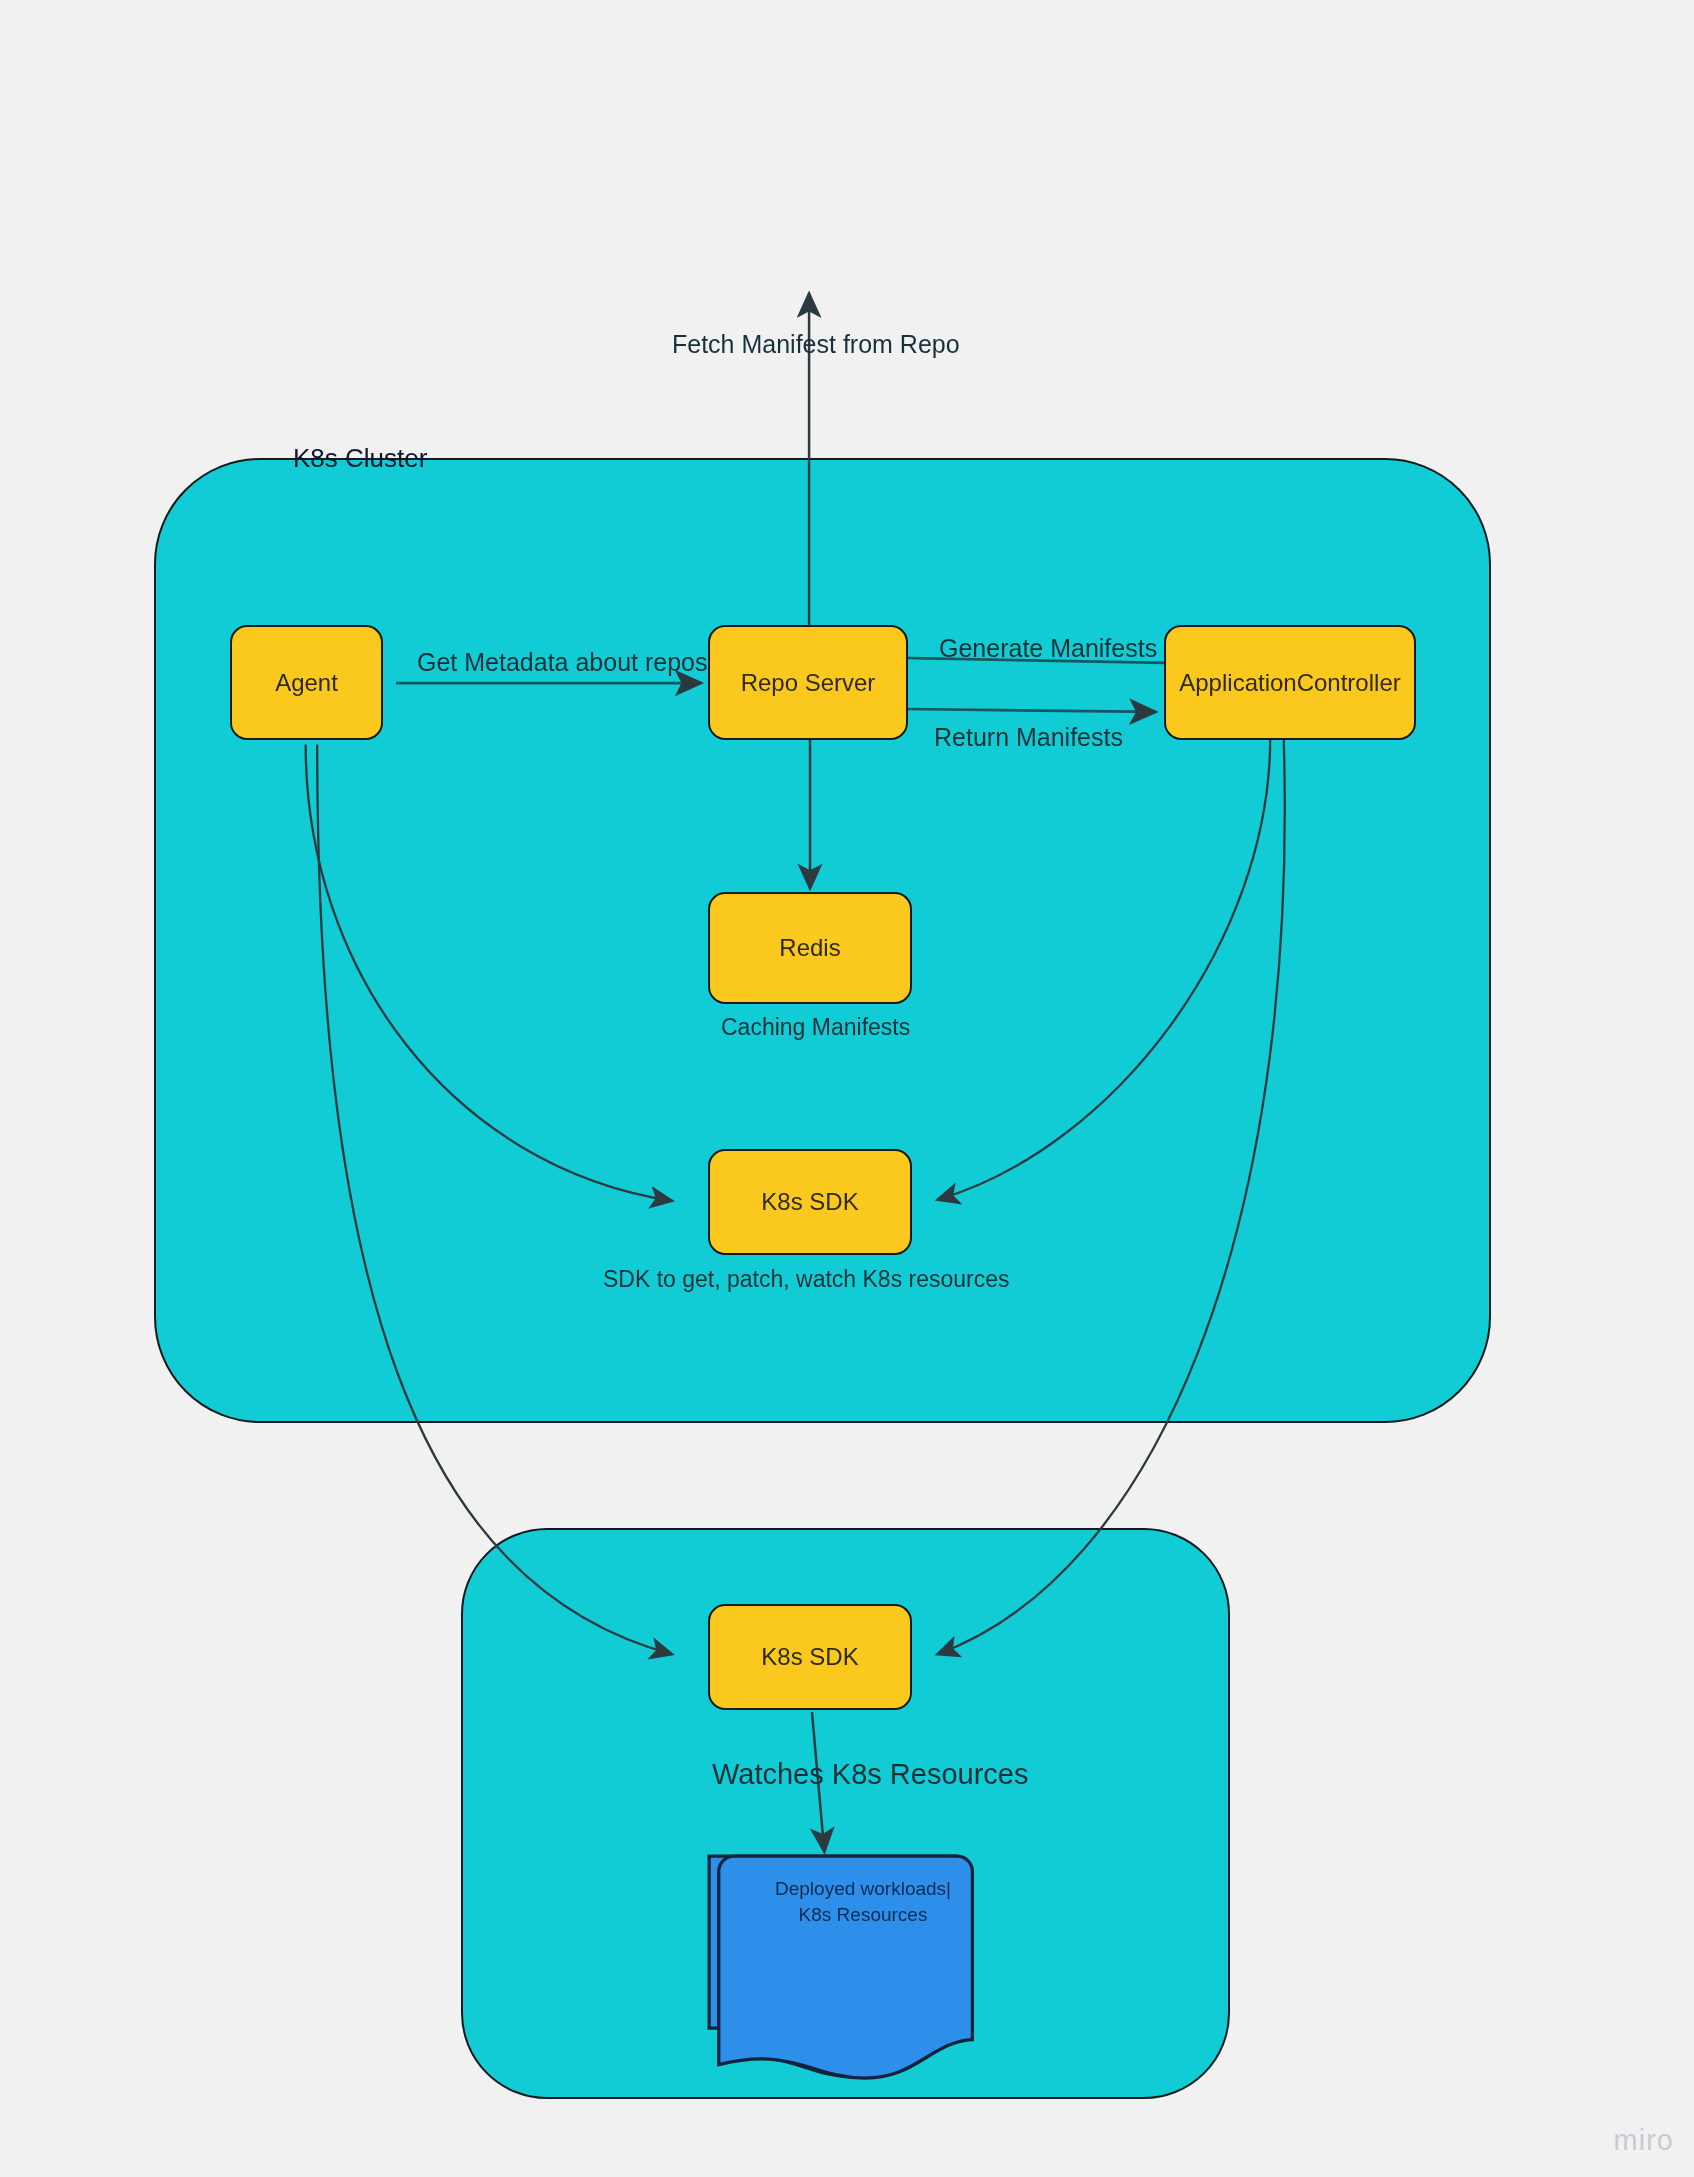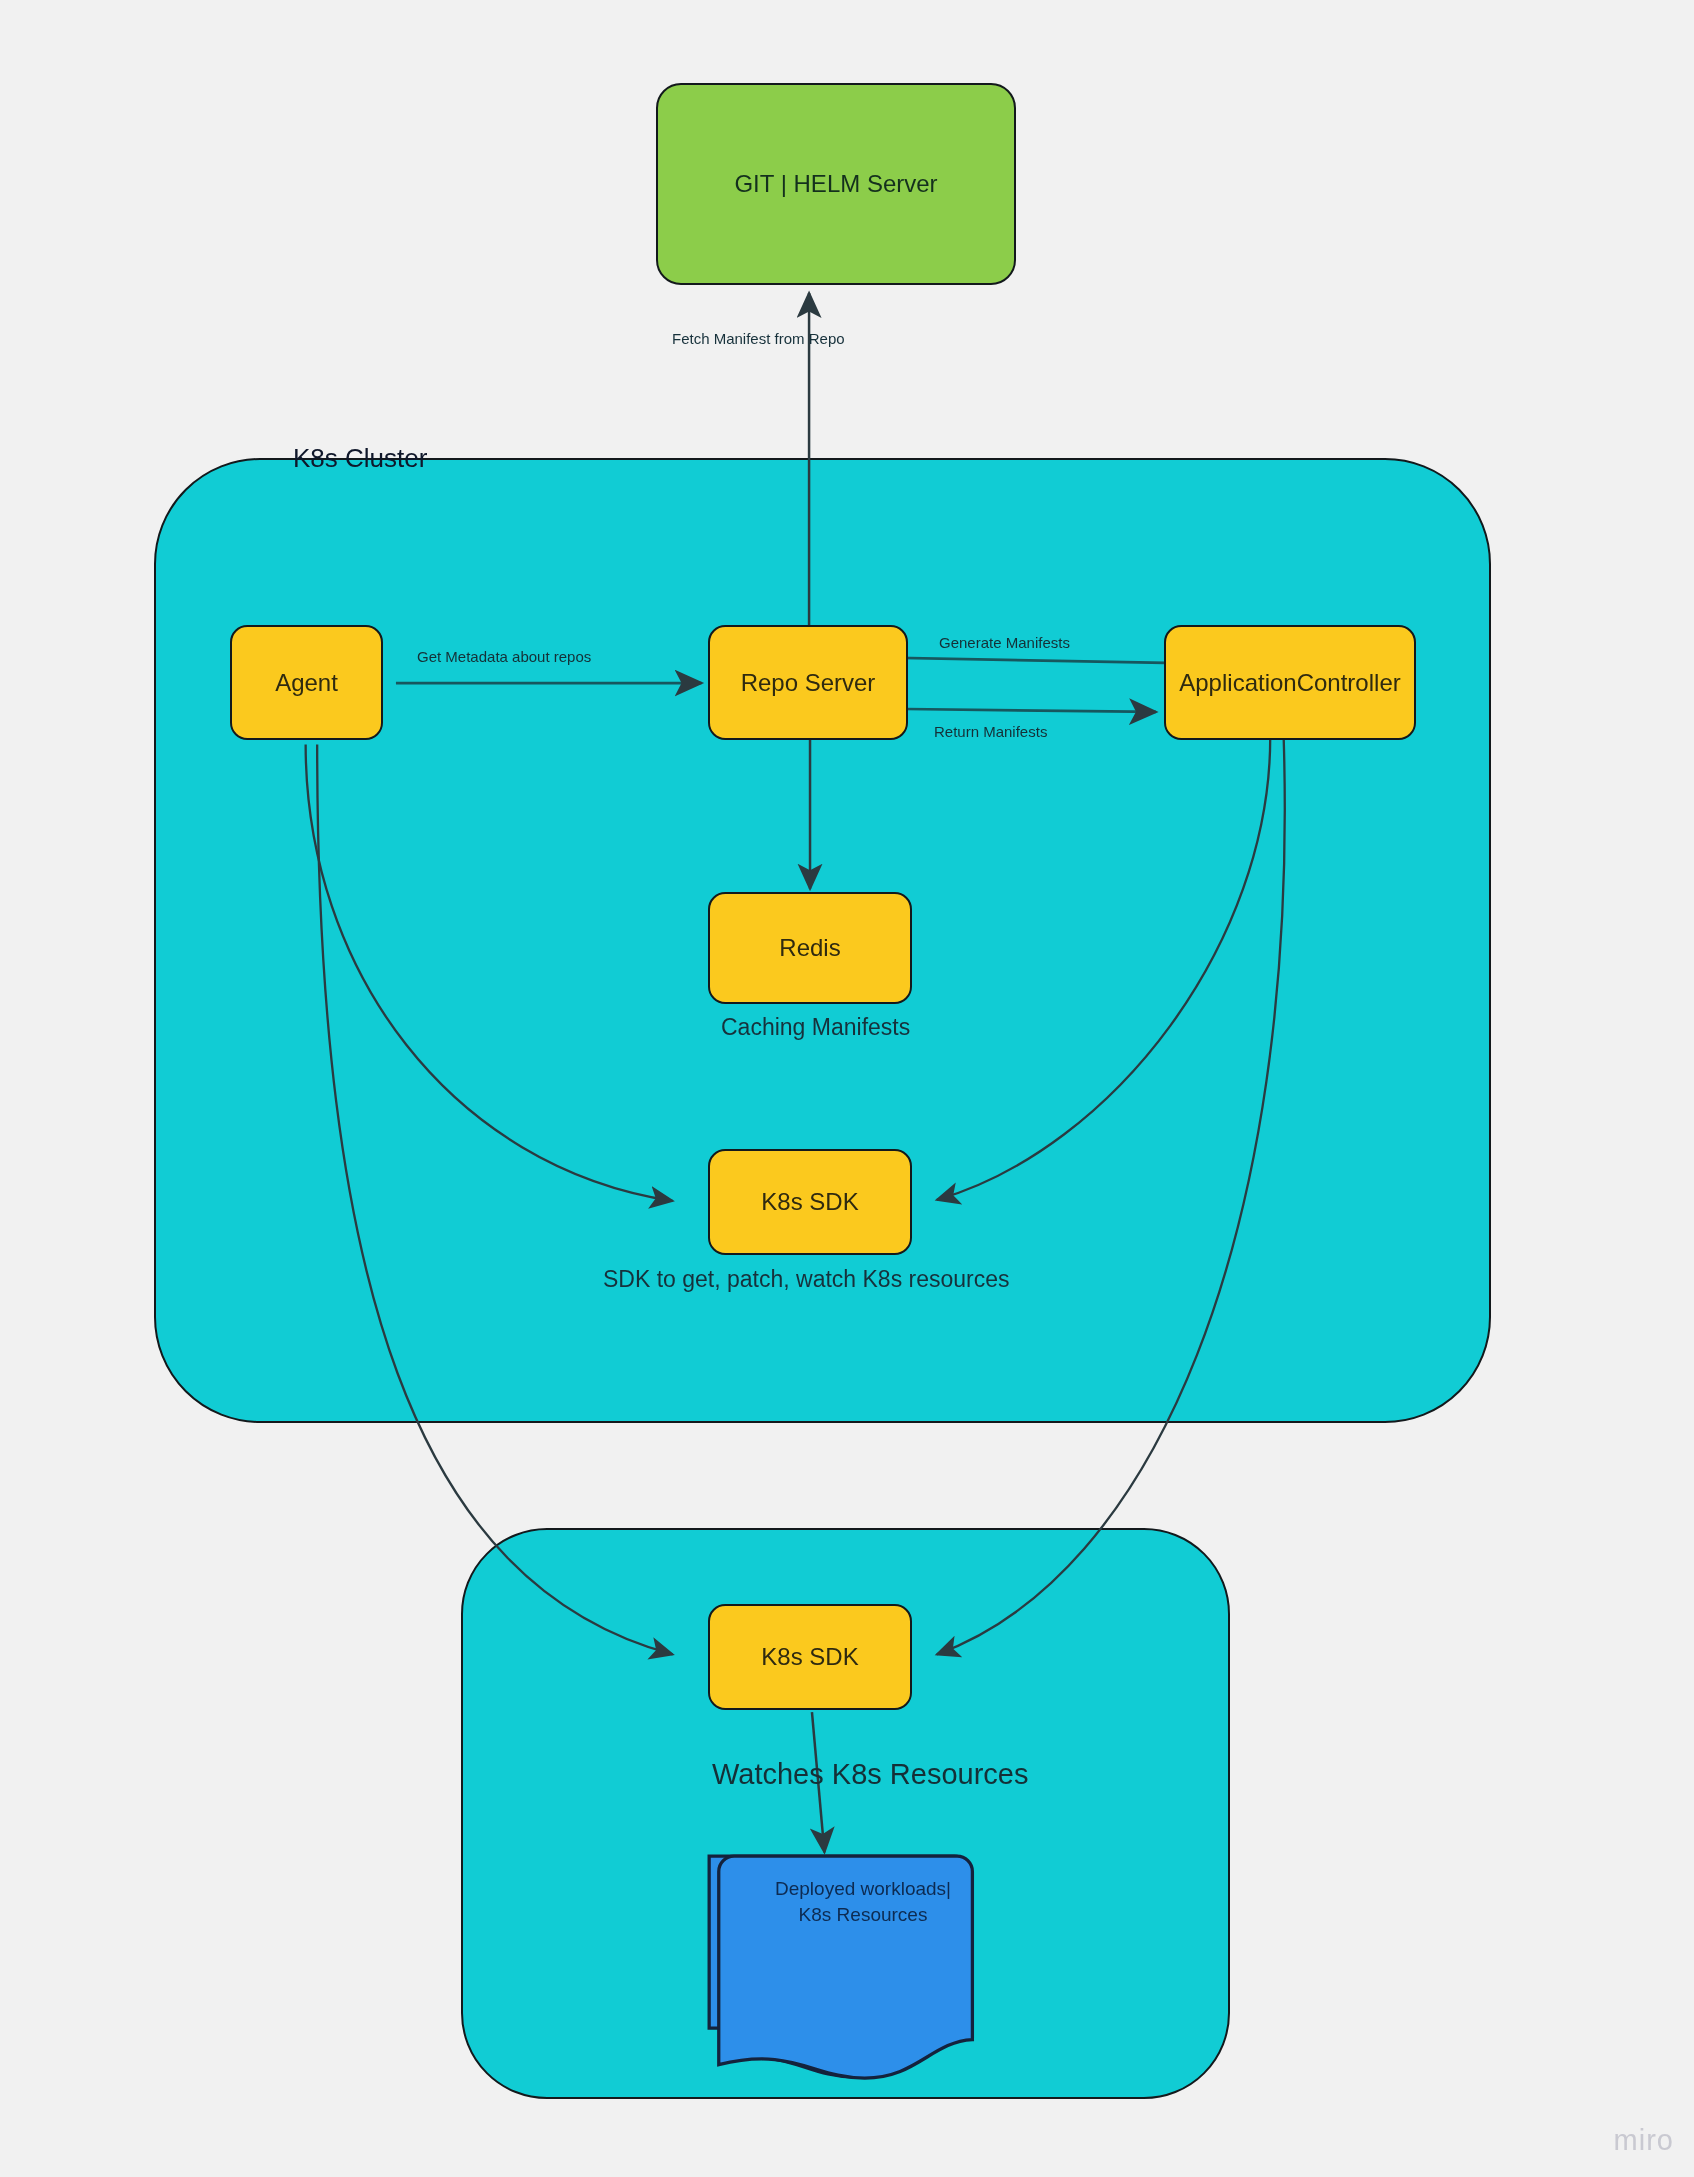--- a/index.html
+++ b/index.html
@@ -55,21 +55,21 @@
     border-radius: 106px;
   }
   .cluster-title {
     position: absolute;
     font-size: 26px;
     color: #0f172a;
     white-space: nowrap;
   }
   .edge-label {
     position: absolute;
-    font-size: 15px;
+    font-size: 25px;
     color: #17313b;
     white-space: nowrap;
     text-align: center;
   }
   .edge-label.on-teal { color: #153037; }
   .caption {
     position: absolute;
     font-size: 23px;
     color: #17313b;
     white-space: nowrap;
@@ -138,23 +138,20 @@
       <path d="M753,1948 h225 a16,16 0 0 1 16,16 v160
                c-40,0 -52,38 -104,38 c-52,0 -72,-32 -137,-16 v-182 a16,16 0 0 1 0,-16 z" fill="#2D8FEA" stroke="#14223c" stroke-width="3.4"></path>
       <path d="M748,1948 a16,16 0 0 1 16,-16 h232 a16,16 0 0 1 16,16 v175
                c-42,2 -58,40 -112,40 c-54,0 -74,-33 -152,-14 z" fill="#2D8FEA" stroke="#14223c" stroke-width="3.4"></path>
     </g>
   </svg>
 
   <div class="cluster-title" style="left:293px; top:443px;">K8s Cluster</div>
 
 
-  <div class="node node-green" style="left:656px; top:83px; width:360px; height:202px;">
-    <span>GIT | HELM Server</span>
-  </div>
 
   <div class="node node-yellow" style="left:230px; top:625px; width:153px; height:115px;">
     <span>Agent</span>
   </div>
 
   <div class="node node-yellow" style="left:708px; top:625px; width:200px; height:115px;">
     <span>Repo Server</span>
   </div>
 
   <div class="node node-yellow" style="left:1164px; top:625px; width:252px; height:115px;">

